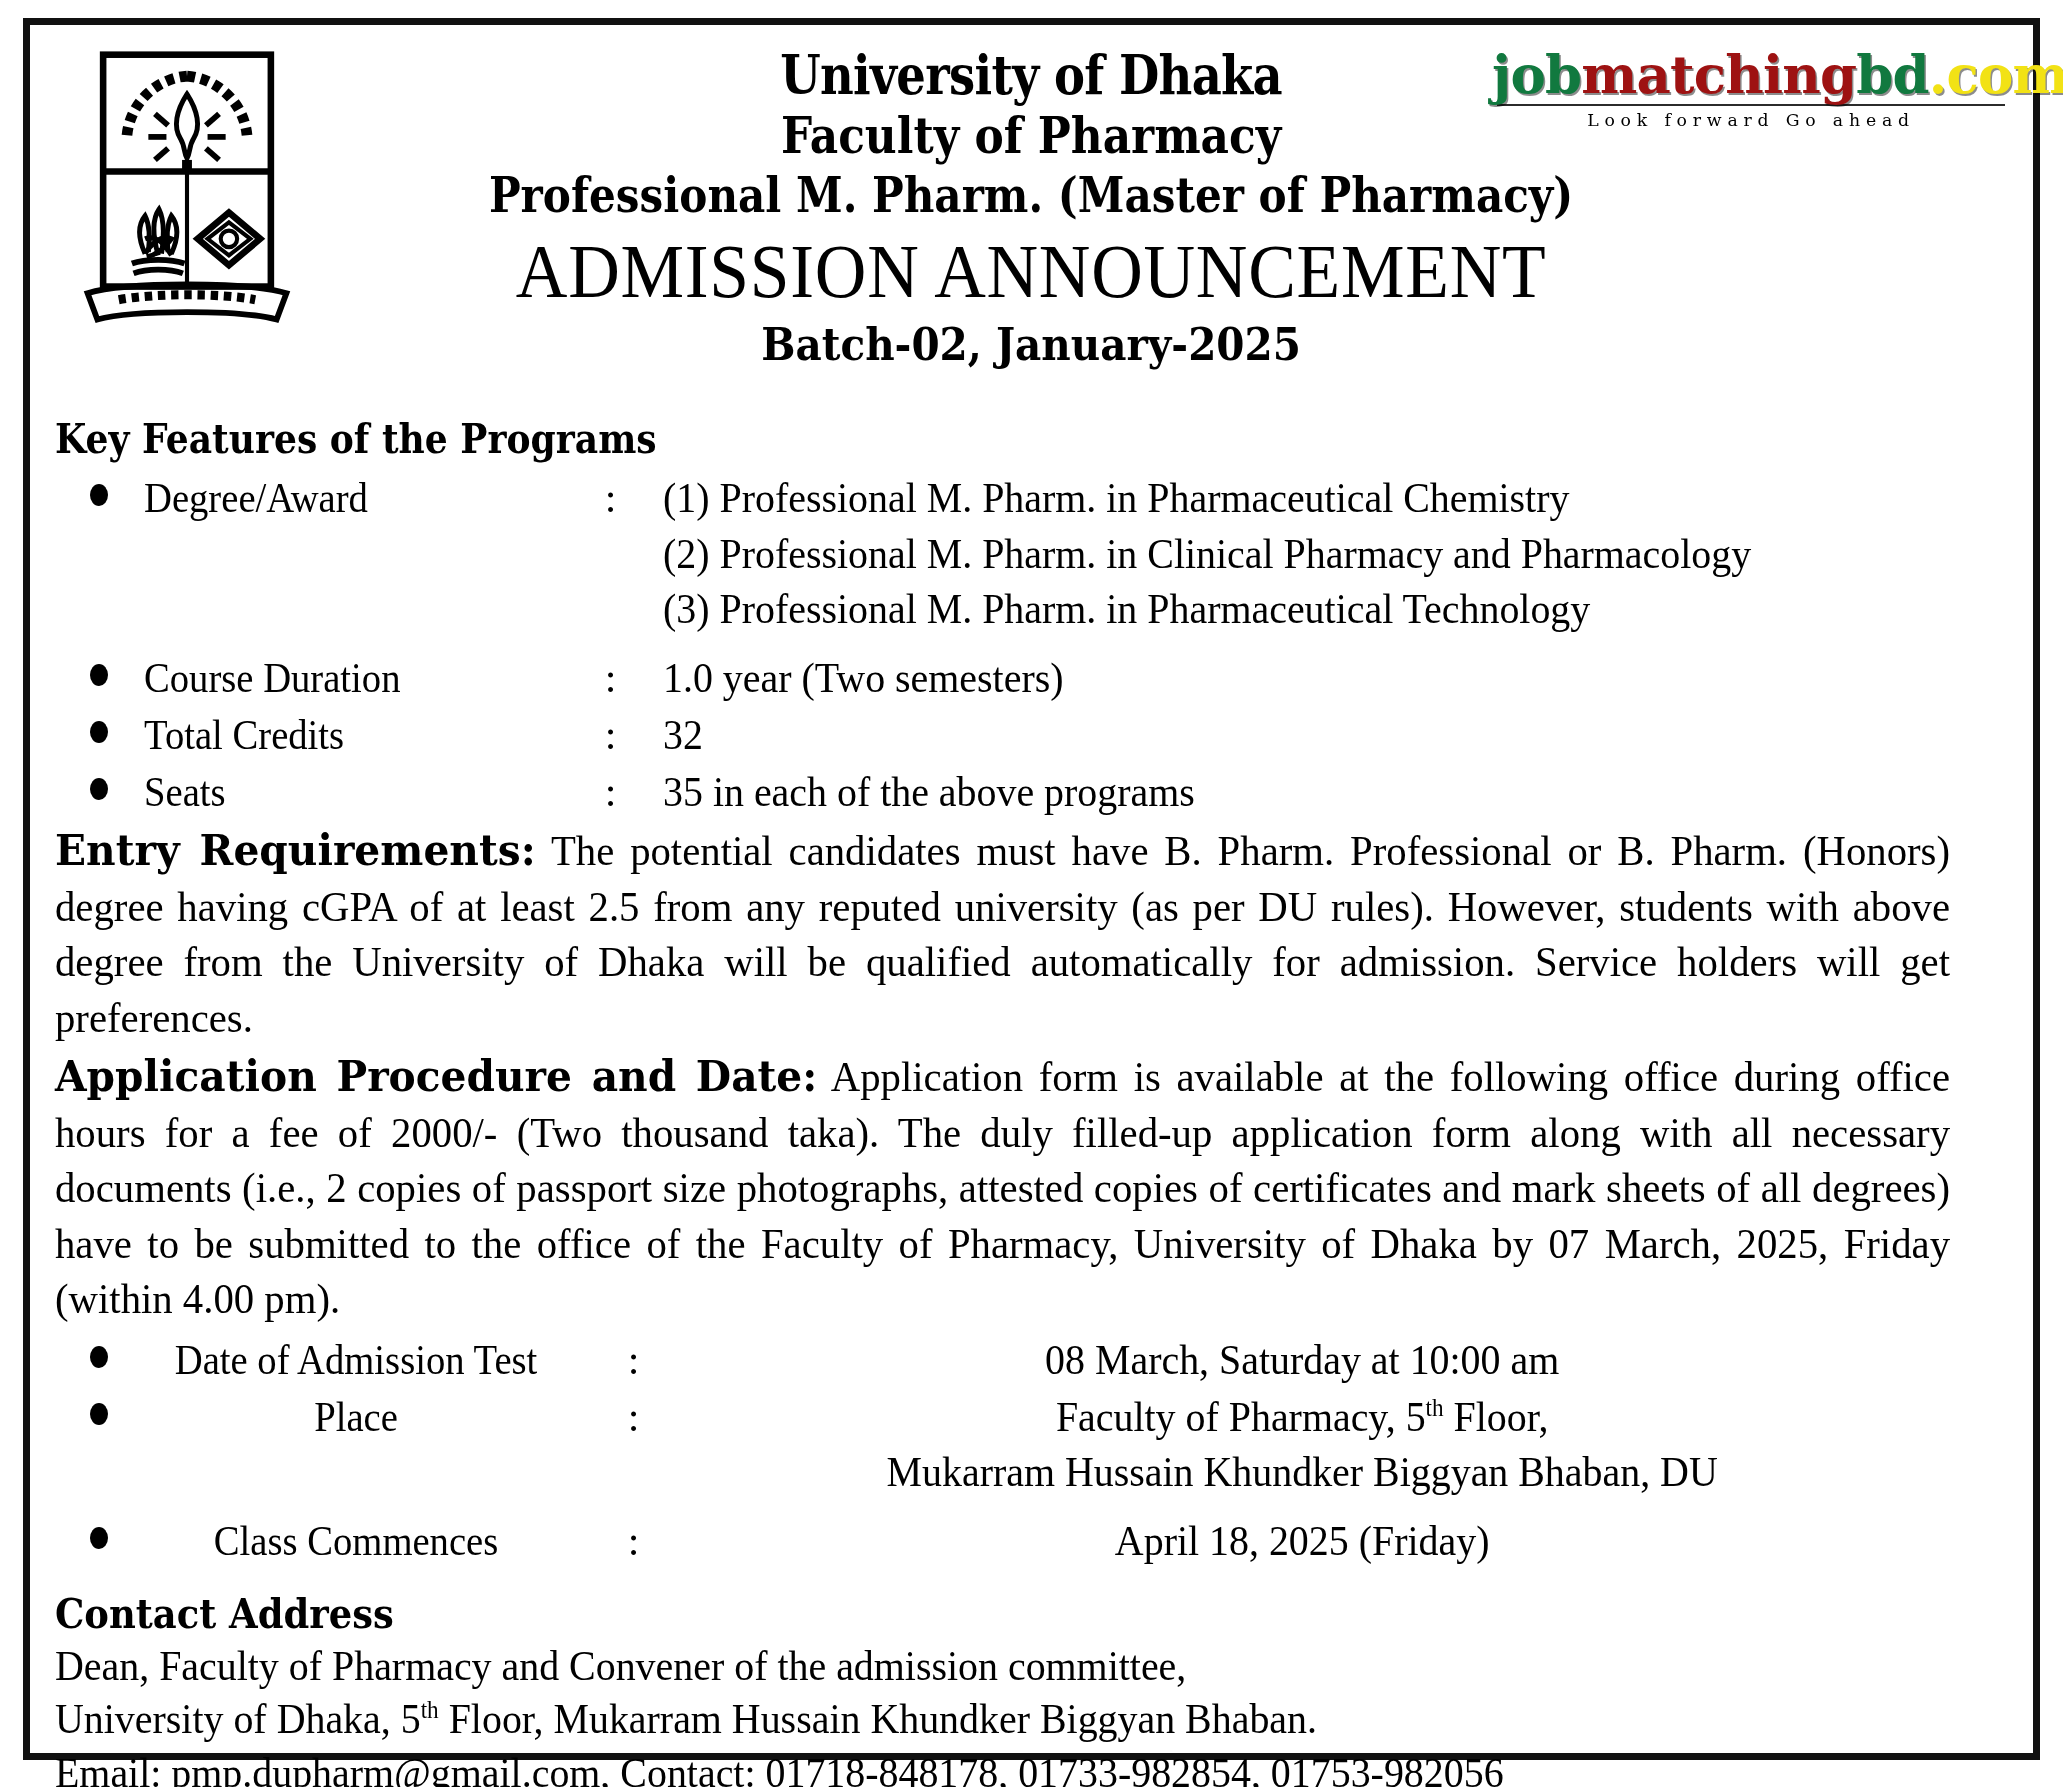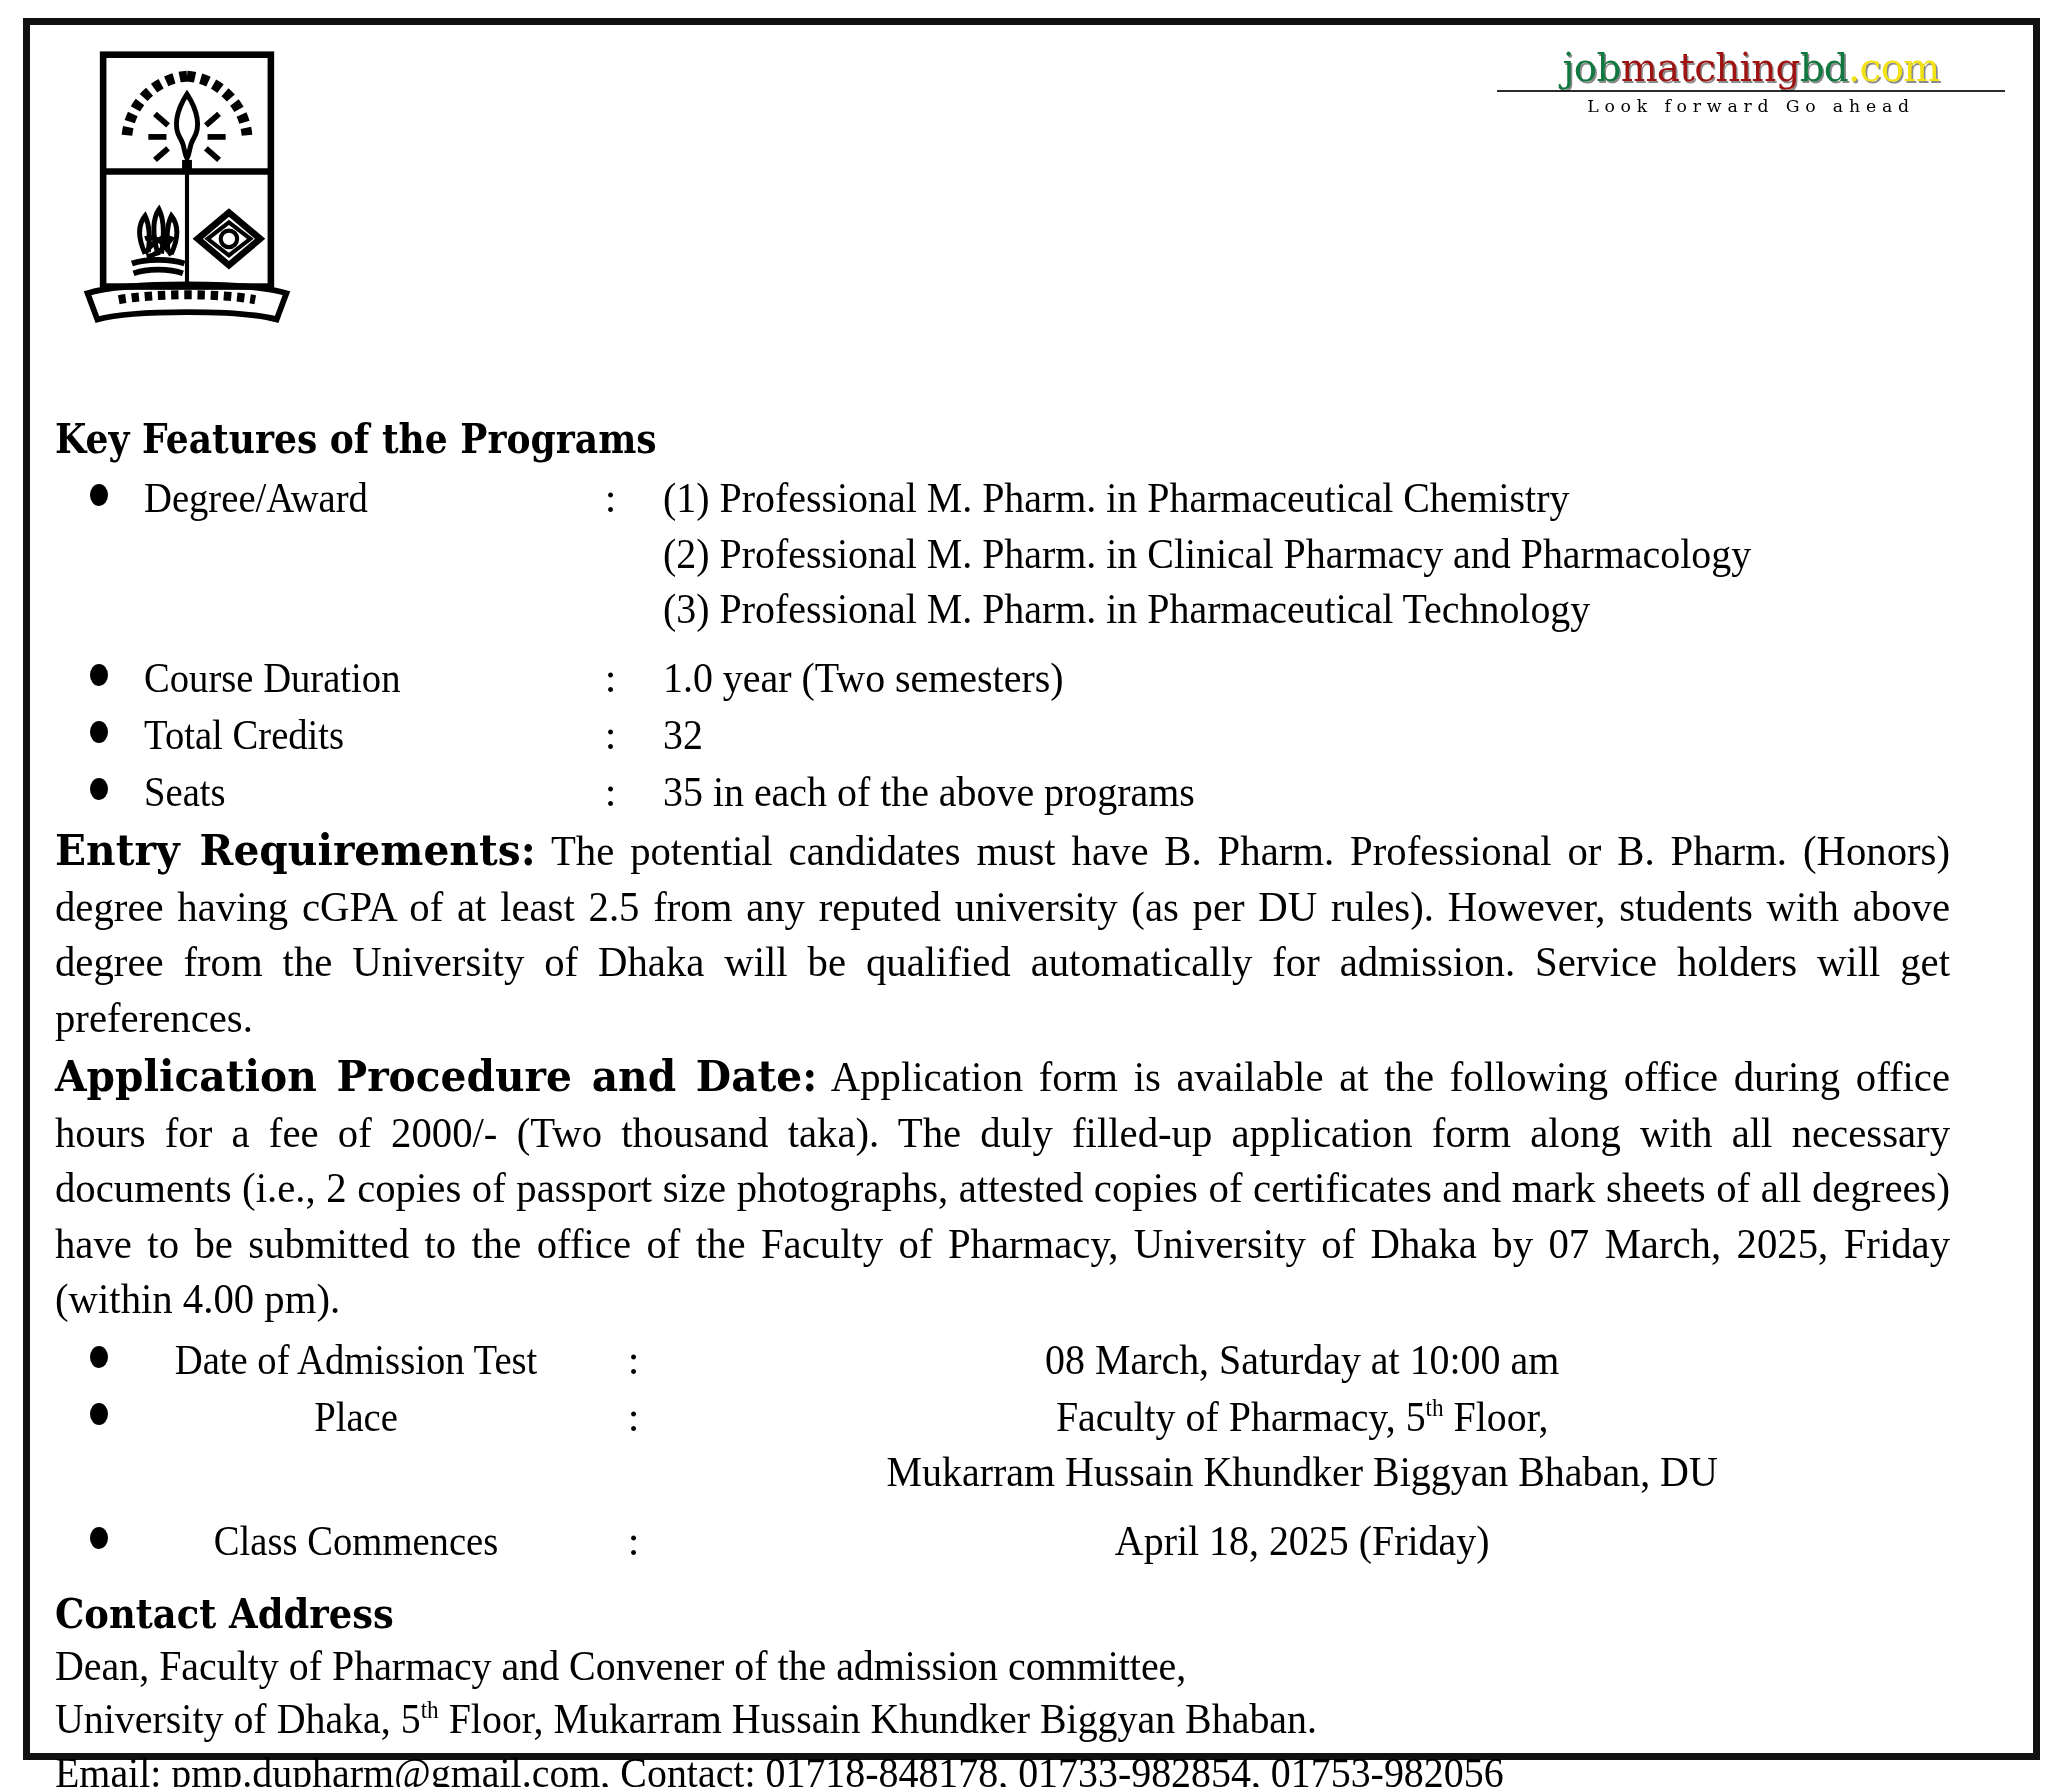--- a/index.html
+++ b/index.html
@@ -51,22 +51,22 @@
   .brand {
     position: absolute;
     right: 1.6px;
     top: 18px;
     width: 518px;
     text-align: center;
     line-height: 1;
   }
   .brand .wordmark {
     font-family: "DejaVu Serif", serif;
-    font-weight: normal;
-    font-size: 39px;
+    font-weight: bold;
+    font-size: 53px;
     letter-spacing: -0.8px;
     white-space: nowrap;
     text-shadow: 1.6px 1.6px 0 rgba(0,0,0,0.45);
   }
   .brand .seg-job   { color: #11793f; }
   .brand .seg-match { color: #9e1212; }
   .brand .seg-bd    { color: #11793f; }
   .brand .seg-com   { color: #f2e215; }
   .brand .rule {
     height: 2.5px;
@@ -265,20 +265,27 @@
         <path d="M52 306 C96 298 176 298 218 306" fill="none" stroke="#000" stroke-width="11" stroke-dasharray="9 7"></path>
       </svg>
     </div>
 
     <div class="brand">
       <div class="wordmark"><span class="seg-job">job</span><span class="seg-match">matching</span><span class="seg-bd">bd</span><span class="seg-com">.com</span></div>
       <div class="rule"></div>
       <div class="tagline">Look forward Go ahead</div>
     </div>
 
+    <div class="titles">
+      <div class="t-line1">University of Dhaka</div>
+      <div class="t-line2">Faculty of Pharmacy</div>
+      <div class="t-line3">Professional M. Pharm. (Master of Pharmacy)</div>
+      <div class="t-announce">ADMISSION ANNOUNCEMENT</div>
+      <div class="t-batch">Batch-02, January-2025</div>
+    </div>
   </div>
 
   <div class="body-area">
 
     <div class="sec-heading">Key Features of the Programs</div>
 
     <div class="rows">
 
       <div class="row">
         <div class="bullet-cell"><span class="dot"></span></div>

